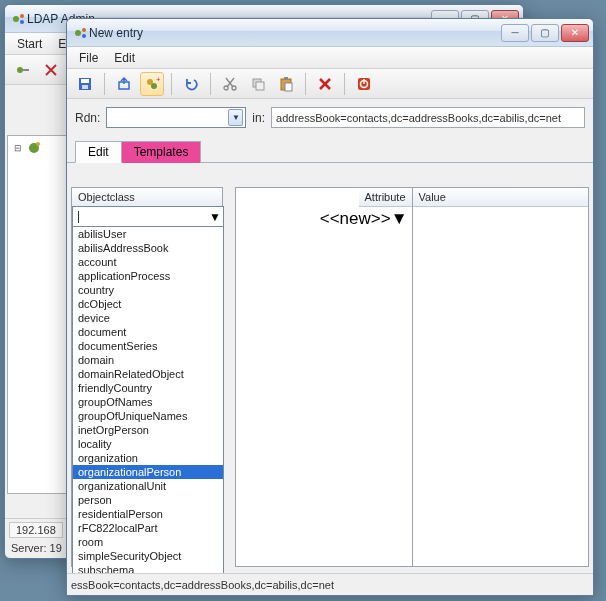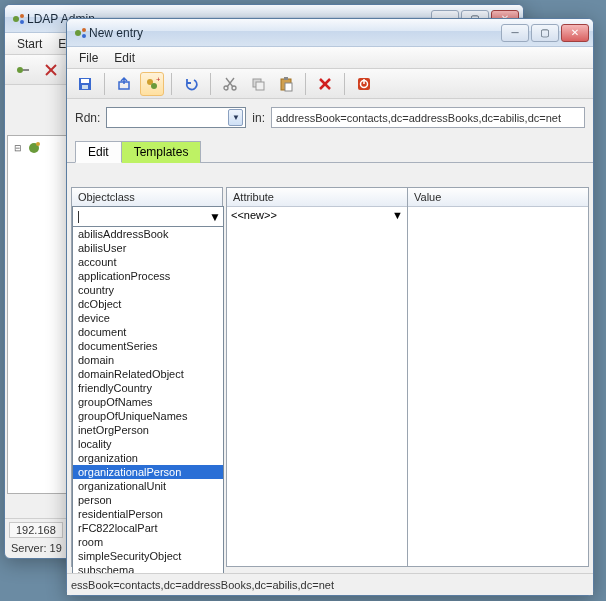--- a/index.html
+++ b/index.html
@@ -97,52 +97,52 @@
     margin-left: auto;
   }
   .textbox {
     height: 21px; border: 1px solid #a0a8b4; background: #fff;
     padding: 0 4px; font-size: 11px; color: #333;
     display: flex; align-items: center; flex: 1;
   }
   .tabs { display: flex; padding: 4px 8px 0 8px; border-bottom: 1px solid #a8b0bc; }
   .tab {
     padding: 3px 12px; border: 1px solid #a8b0bc; border-bottom: none;
-    background: #bef264; margin-right: -1px; cursor: pointer;
+    background: #ec4899; margin-right: -1px; cursor: pointer;
     position: relative; top: 1px;
   }
   .tab.active { background: #fdfdfd; border-bottom: 1px solid #fdfdfd; z-index: 1; }
   .panel {
     display: flex; gap: 0; padding: 4px; background: #f0f0f0;
     position: absolute; top: 112px; left: 0; right: 0; bottom: 24px;
   }
   .panel .col {
     background: #fff; border: 1px solid #9aa4b0; display: flex; flex-direction: column;
   }
   .col .hdr {
     background: linear-gradient(to bottom,#fefefe,#e8eef6);
     border-bottom: 1px solid #c0c8d4; padding: 3px 6px; font-size: 11px; color: #2a2a2a;
   }
   .col1 { width: 152px; position: relative; }
-  .col2 { flex: 1; margin-left: 3px; }
+  .col2 { flex: 1; margin-left: 12px; align-items: flex-end; }
   .col3 { flex: 1; margin-left: -1px; }
   .combo-open {
     position: absolute; top: 18px; left: 0; width: 152px;
     border: 1px solid #7a8a9a; background: #fff;
   }
   .combo-field { height: 20px; display: flex; align-items: center; padding: 0 2px 0 4px; border-bottom: 1px solid #7a8a9a; }
   .combo-field .caret { border-left: 1px solid #333; height: 12px; margin-left: 1px; }
   .dropdown-list {
     max-height: 380px; overflow: hidden; background: #fff;
   }
   .dropdown-list div {
     padding: 1px 5px; font-size: 11px; color: #1a1a1a; white-space: nowrap; cursor: pointer;
   }
   .dropdown-list div.sel { background: #2a6fd6; color: #fff; }
-  .new-attr { padding: 2px 4px; font-size: 11px; display: flex; align-items: center; }
+  .new-attr { padding: 2px 4px; font-size: 17px; display: flex; align-items: center; }
   .new-attr .arrow { margin-left: auto; }
   
   .ico { width:16px; height:16px; display:inline-block; }
   svg { display:block; }
 </style>
 </head>
 <body>
 
 <div class="window" style="left:4px; top:4px; width:520px; height:555px;">
   <div class="titlebar">
@@ -326,22 +326,22 @@
 
   <div class="panel" style="top:164px;">
     <div class="col col1">
       <div class="hdr">Objectclass</div>
       <div class="combo-open">
         <div class="combo-field">
           <span class="caret"></span>
           <span class="arrow" style="margin-left:auto;">▼</span>
         </div>
         <div class="dropdown-list" id="oc-list">
+            <div>abilisUser</div>
             <div>abilisAddressBook</div>
-            <div>abilisUser</div>
             <div>account</div>
             <div>applicationProcess</div>
             <div>country</div>
             <div>dcObject</div>
             <div>device</div>
             <div>document</div>
             <div>documentSeries</div>
             <div>domain</div>
             <div>domainRelatedObject</div>
             <div>friendlyCountry</div>

